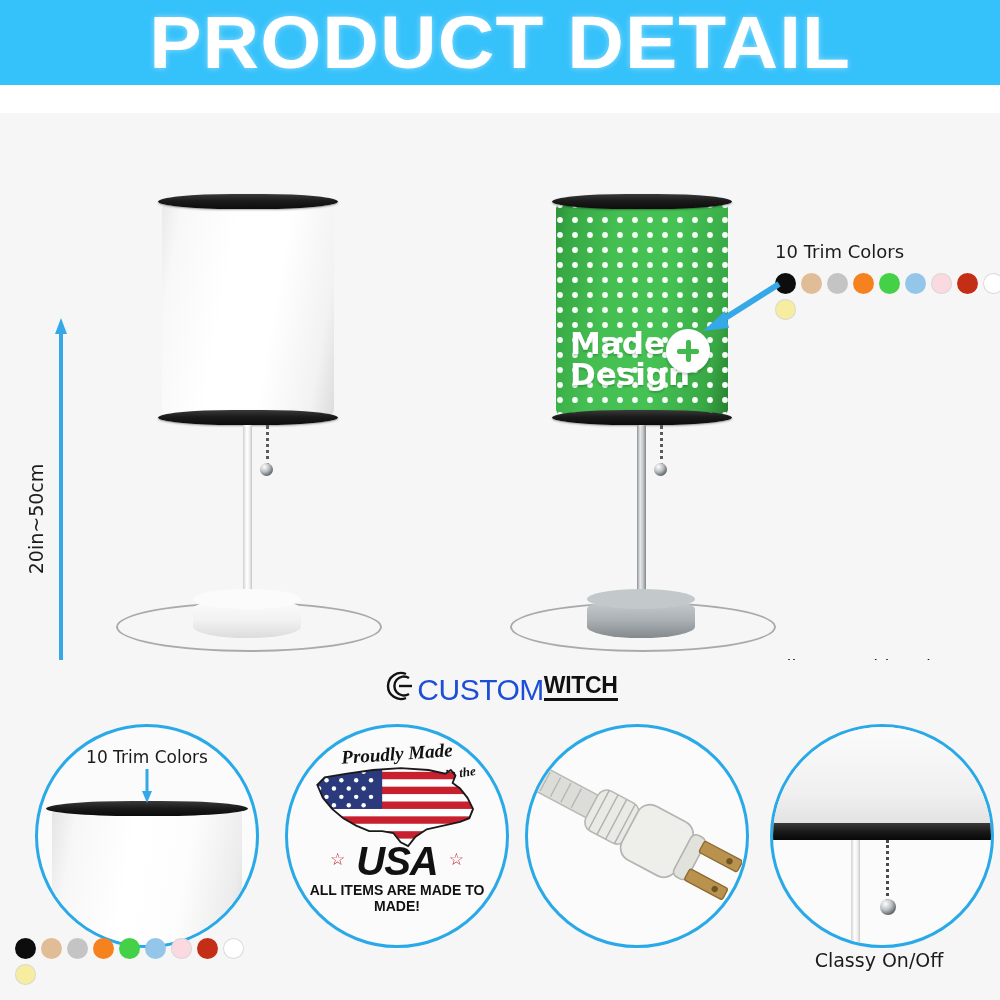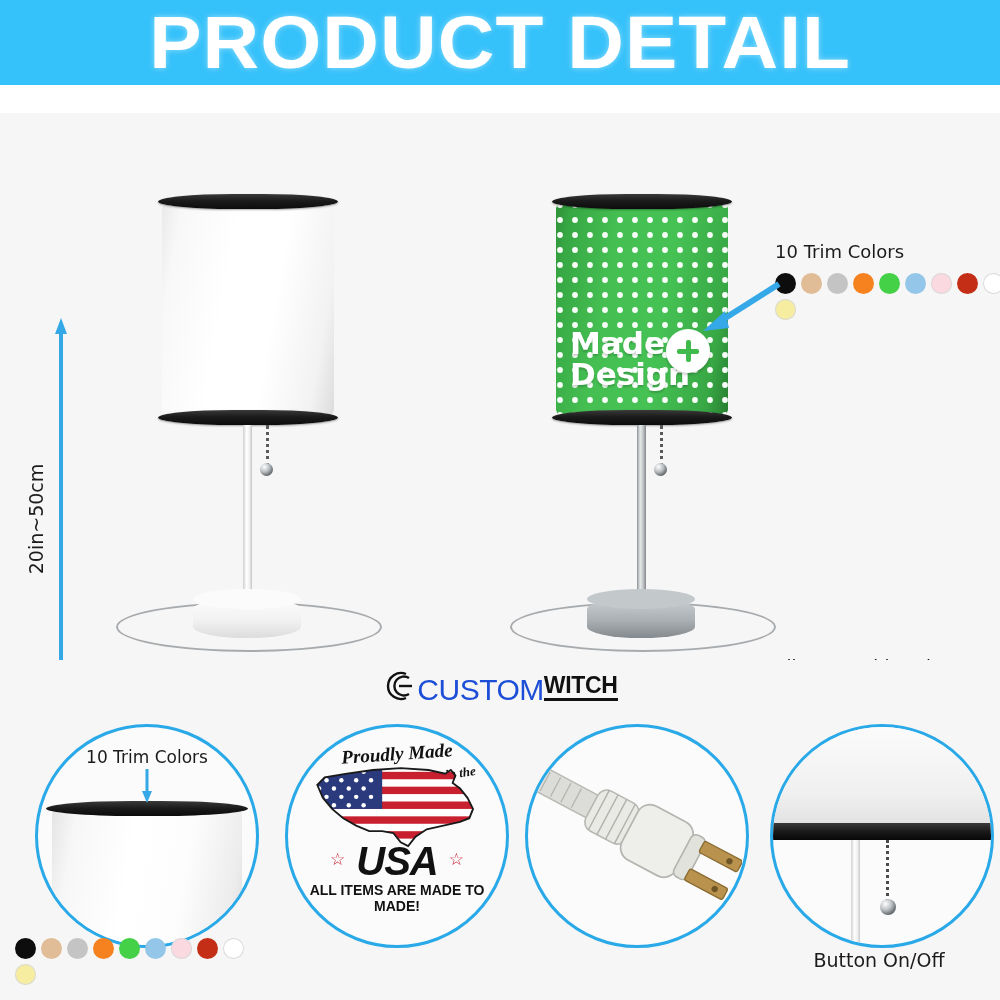--- a/index.html
+++ b/index.html
@@ -491,16 +491,16 @@
       </svg>
     </div>
 
     <div class="circle" style="left:770px;top:12px;width:218px;height:218px;">
       <div class="btn-shade"></div>
       <div class="btn-trim"></div>
       <div class="btn-stem"></div>
       <div class="btn-chain"></div>
       <div class="btn-ball"></div>
     </div>
-    <div class="panel-caption" style="left:770px;top:237px;width:218px;">Button On/Off</div>
+    <div class="panel-caption" style="left:770px;top:237px;width:218px;">Classy On/Off</div>
 
   </div>
 </div>
 
 </body></html>

